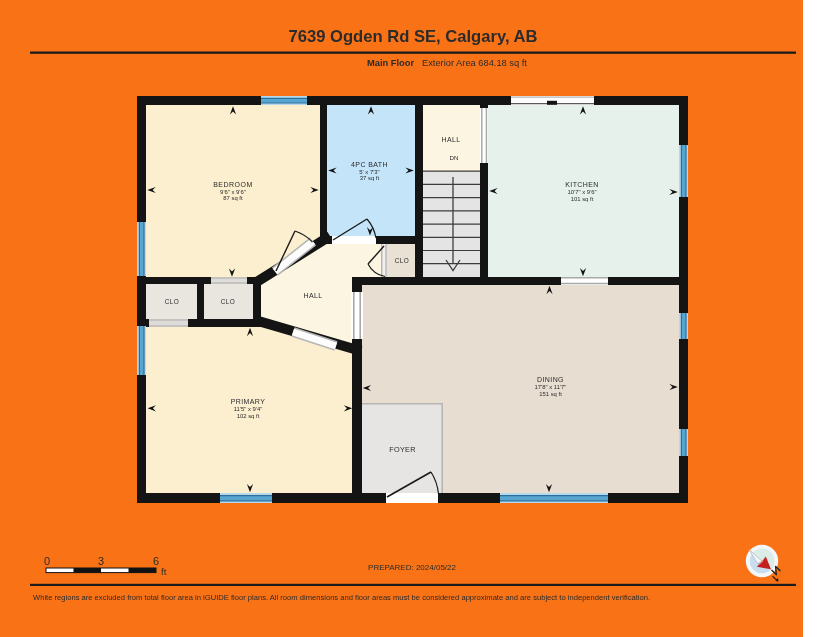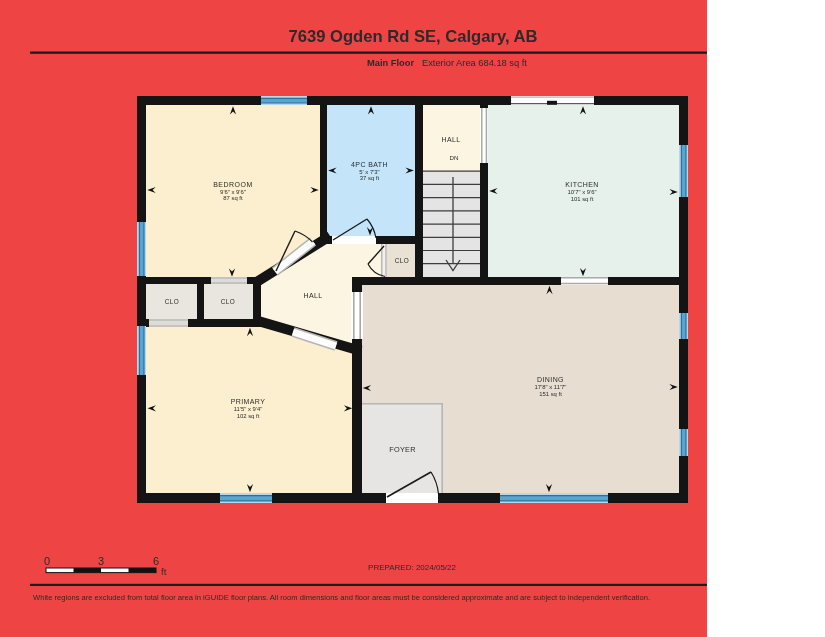--- a/index.html
+++ b/index.html
@@ -1,16 +1,16 @@
 <!DOCTYPE html>
 <html><head>
 <meta charset="utf-8">
 <style>
   html,body{margin:0;padding:0;background:#fff;}
-  #page{position:relative;width:707px;height:637px;background:#ef4444;overflow:hidden;
+  #page{position:relative;width:803px;height:637px;background:#f97316;overflow:hidden;
         font-family:"Liberation Sans", sans-serif;}
   svg{position:absolute;left:0;top:0;}
   text{font-family:"Liberation Sans", sans-serif;fill:#2b2b2b;}
 </style>
 </head>
 <body>
 <div id="page">
 <svg width="825" height="637" viewBox="0 0 825 637">
 
   <text x="413" y="42" font-size="16.6" font-weight="bold" fill="#000" text-anchor="middle">7639 Ogden Rd SE, Calgary, AB</text>

